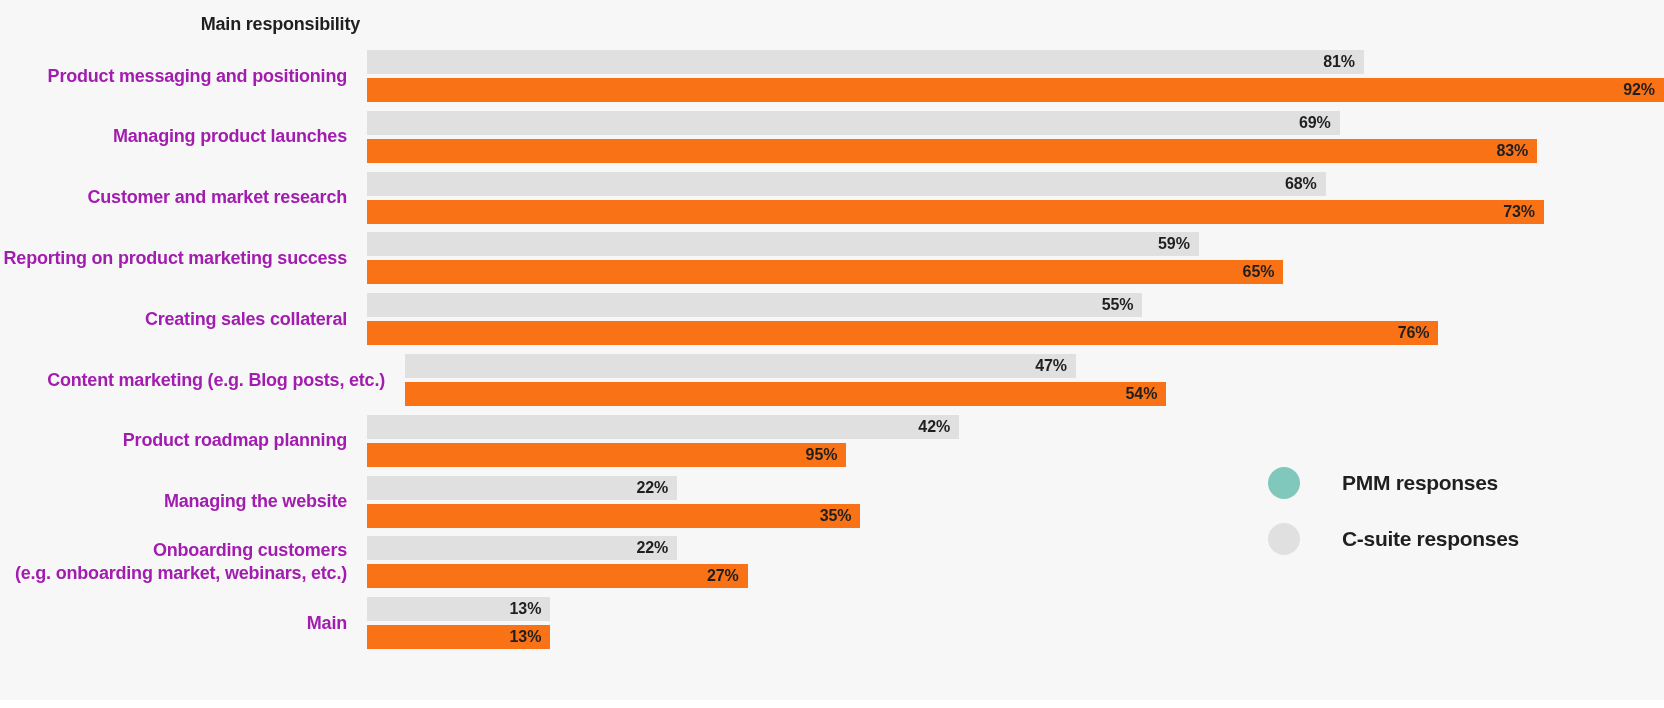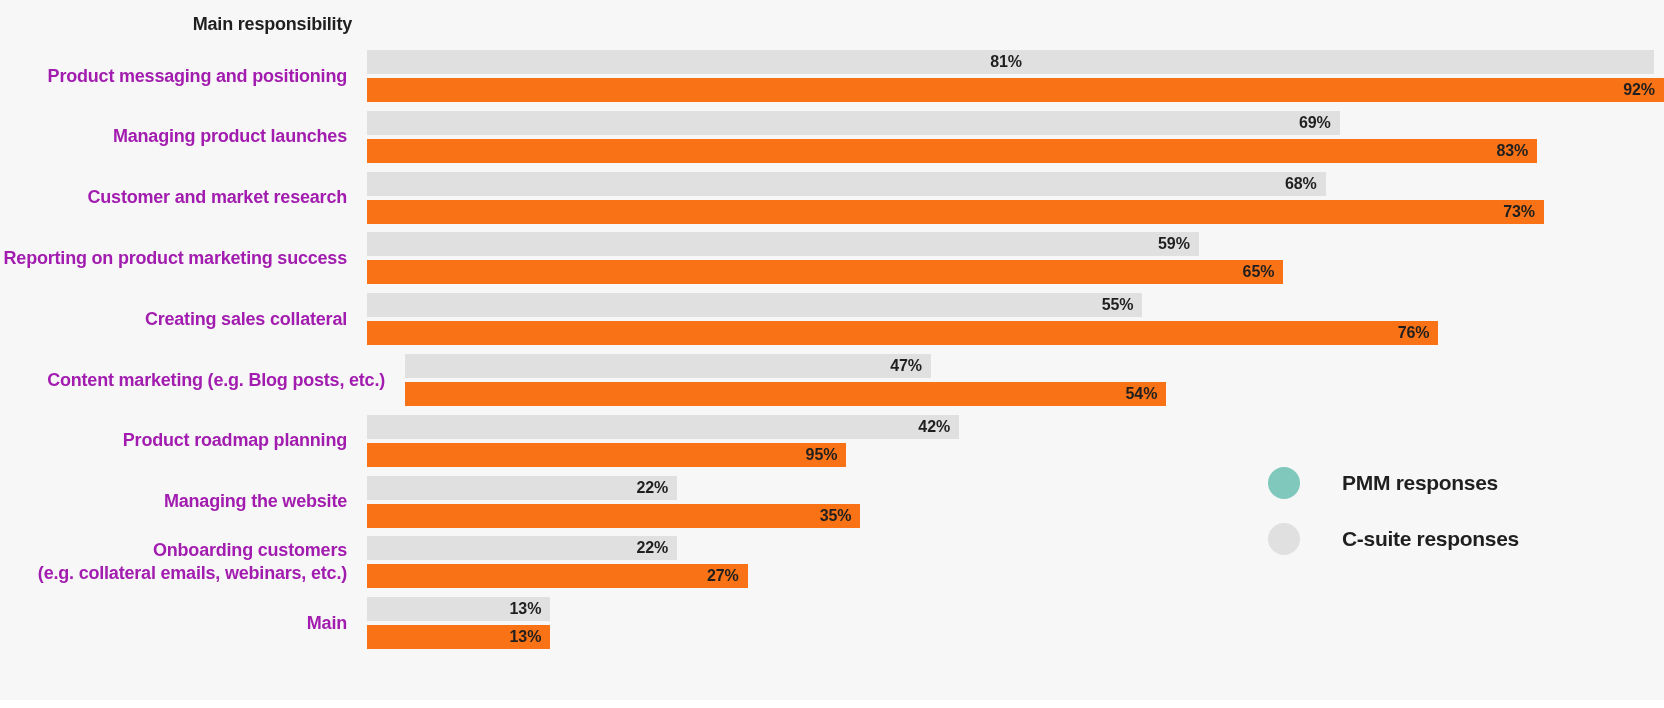--- a/index.html
+++ b/index.html
@@ -17,21 +17,21 @@
   #chart-canvas {
     position: relative;
     width: 1664px;
     height: 700px;
     background: #f7f7f7;
     box-sizing: border-box;
   }
   
   #header-row {
     position: absolute;
-    left: 4px;
+    left: 12px;
     top: 8px;
     width: 348px;
     height: 32px;
     display: flex;
     align-items: center;
     justify-content: flex-end;
   }
   #header-row .axis-title {
     font-size: 18px;
     font-weight: bold;
@@ -152,21 +152,21 @@
     <div class="axis-title">Main responsibility</div>
   </div>
 
   <div id="rows-container">
       <div class="chart-row" style="top: 50px;">
         <div class="row-label">
           <span>Product messaging and positioning</span>
         </div>
         <div class="bars">
           <div class="bar-track top">
-            <div class="bar csuite" style="width: 1287px; justify-content: center;">
+            <div class="bar csuite" style="width: 997px;">
               <span class="value">81%</span>
             </div>
           </div>
           <div class="bar-track bottom">
             <div class="bar pmm" style="width: 1297px;">
               <span class="value">92%</span>
             </div>
           </div>
         </div>
       </div>
@@ -237,21 +237,21 @@
             </div>
           </div>
         </div>
       </div>
       <div class="chart-row" style="top: 354px; margin-left: 38px;">
         <div class="row-label">
           <span>Content marketing (e.g. Blog posts, etc.)</span>
         </div>
         <div class="bars">
           <div class="bar-track top">
-            <div class="bar csuite" style="width: 526px;">
+            <div class="bar csuite" style="width: 671px;">
               <span class="value">47%</span>
             </div>
           </div>
           <div class="bar-track bottom">
             <div class="bar pmm" style="width: 761.283px;">
               <span class="value">54%</span>
             </div>
           </div>
         </div>
       </div>
@@ -285,21 +285,21 @@
           <div class="bar-track bottom">
             <div class="bar pmm" style="width: 493.424px;">
               <span class="value">35%</span>
             </div>
           </div>
         </div>
       </div>
       <div class="chart-row" style="top: 536.4px; padding-left: 12px;">
         <div class="row-label">
           <span>Onboarding customers</span>
-          <span>(e.g. collateral emails, webinars, etc.)</span>
+          <span>(e.g. onboarding market, webinars, etc.)</span>
         </div>
         <div class="bars">
           <div class="bar-track top">
             <div class="bar csuite" style="width: 310.152px;">
               <span class="value">22%</span>
             </div>
           </div>
           <div class="bar-track bottom">
             <div class="bar pmm" style="width: 380.641px;">
               <span class="value">27%</span>

